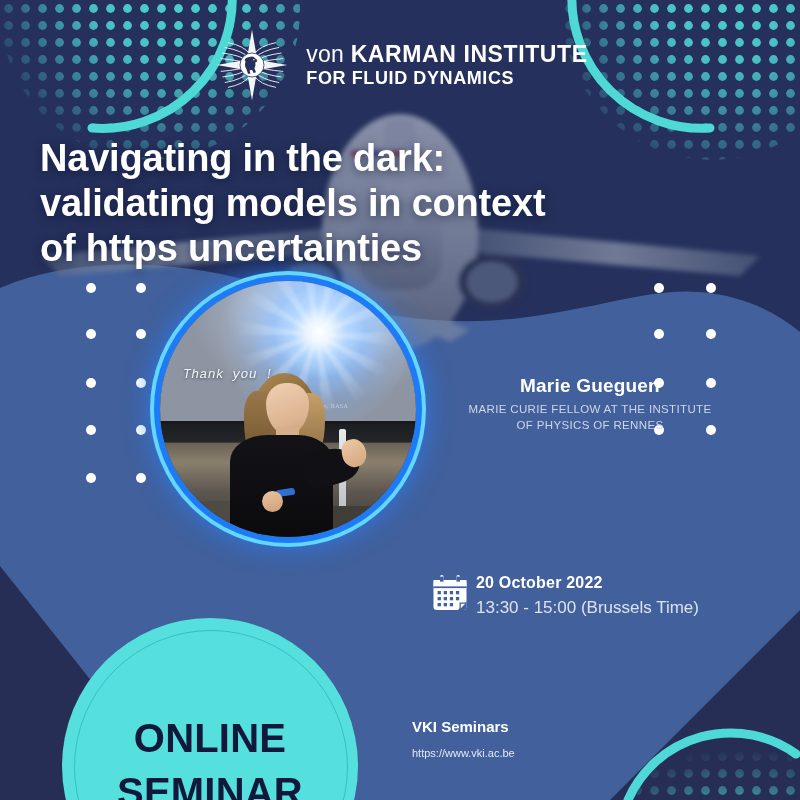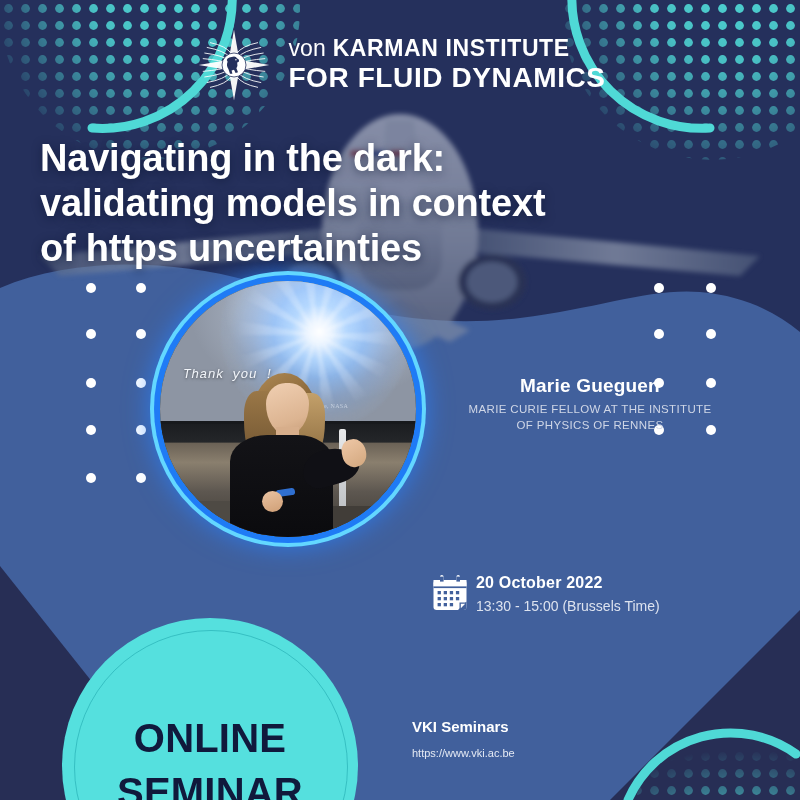--- a/index.html
+++ b/index.html
@@ -25,21 +25,21 @@
     z-index:30;
   }
   #logo-mark { width:80px; height:82px; flex:0 0 auto; }
   #logo-text {
     color:#ffffff;
     line-height:1.12;
     letter-spacing:0.2px;
   }
   #logo-text .l1 { font-size:23px; font-weight:400; }
   #logo-text .l1 b { font-weight:700; letter-spacing:0.6px;}
-  #logo-text .l2 { font-size:28px; font-weight:700; letter-spacing:0.6px;}
+  #logo-text .l2 { font-size:18px; font-weight:700; letter-spacing:0.6px;}
 
   
   #title {
     position:absolute; left:40px; top:136px; width:720px;
     text-align:left;
     color:#ffffff;
     font-size:38px;
     font-weight:700;
     line-height:1.18;
     letter-spacing:-0.2px;
@@ -201,21 +201,21 @@
     color:#cfd6e6; letter-spacing:0.35px; line-height:1.35;
   }
 
   
   .info-row {
     position:absolute; display:flex; align-items:flex-start; gap:8px;
     z-index:30; color:#ffffff;
   }
   .info-ico { flex:0 0 auto; width:36px; height:38px; }
   .info-txt .t1 { font-size:16px; font-weight:700; letter-spacing:0.2px; }
-  .info-txt .t2 { margin-top:6px; font-size:14px; font-weight:400; color:#dde3ef; }
+  .info-txt .t2 { margin-top:6px; font-size:17px; font-weight:400; color:#dde3ef; }
   .info-txt .t2b { margin-top:4px; font-size:16px; font-weight:700; color:#ffffff; }
 
   #row-date { left:432px; top:574px; }
   #row-reg  { left:432px; top:650px; }
 
   #footer {
     position:absolute; left:412px; top:718px; z-index:30; color:#ffffff;
   }
   #footer .f1 { font-size:15px; font-weight:700; }
   #footer .f2 { margin-top:12px; font-size:11px; font-weight:400; color:#e4e9f3; }

